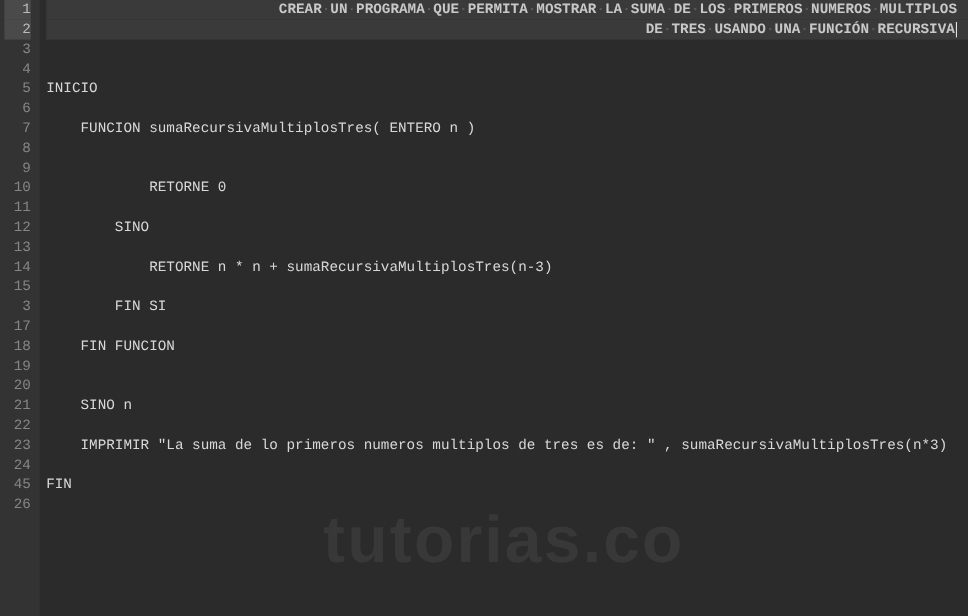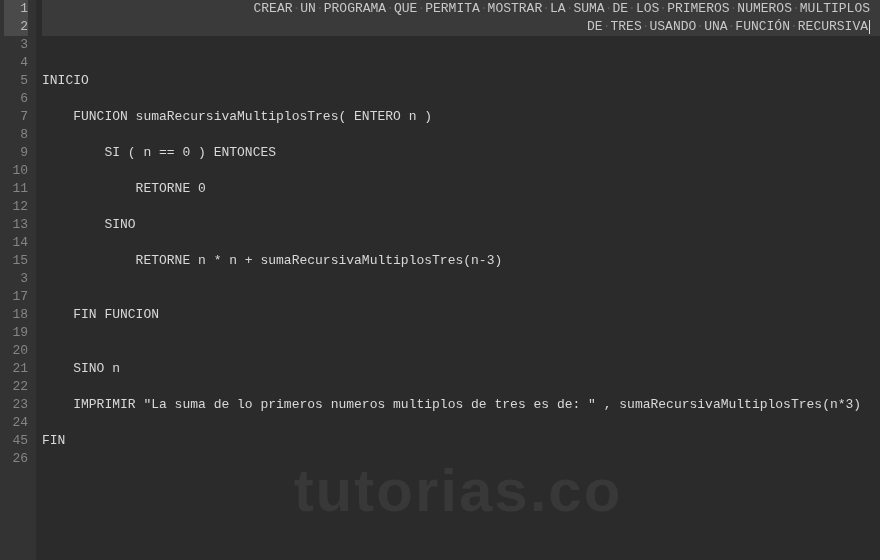--- a/index.html
+++ b/index.html
@@ -40,20 +40,21 @@
     position: relative;
   }
   .line {
     height: 18px;
     line-height: 18px;
     white-space: pre;
     color: #d8d8d8;
   }
   .line.hl {
     background: #3a3a3a;
+    font-weight: bold;
   }
   .comment-block {
     color: #c8c8c8;
   }
   .dot {
     color: #5a5a5a;
   }
   .caret {
     display: inline-block;
     width: 1px;
@@ -119,28 +120,28 @@
     <div class="watermark">tutorias.co</div>
     <div class="code-container">
         <div class="line hl centered-right"><span class="comment-block">CREAR<span class="dot">·</span>UN<span class="dot">·</span>PROGRAMA<span class="dot">·</span>QUE<span class="dot">·</span>PERMITA<span class="dot">·</span>MOSTRAR<span class="dot">·</span>LA<span class="dot">·</span>SUMA<span class="dot">·</span>DE<span class="dot">·</span>LOS<span class="dot">·</span>PRIMEROS<span class="dot">·</span>NUMEROS<span class="dot">·</span>MULTIPLOS</span></div>
         <div class="line hl centered-right"><span class="comment-block">DE<span class="dot">·</span>TRES<span class="dot">·</span>USANDO<span class="dot">·</span>UNA<span class="dot">·</span>FUNCIÓN<span class="dot">·</span>RECURSIVA</span><span class="caret"></span></div>
         <div class="line"></div>
         <div class="line"></div>
         <div class="line">INICIO</div>
         <div class="line"></div>
         <div class="line">    FUNCION sumaRecursivaMultiplosTres( ENTERO n )</div>
         <div class="line"></div>
-        <div class="line">        SI ( n == 0 ) ENTONCES</div>
         <div class="line"></div>
         <div class="line">            RETORNE 0</div>
         <div class="line"></div>
         <div class="line">        SINO</div>
         <div class="line"></div>
         <div class="line">            RETORNE n * n + sumaRecursivaMultiplosTres(n-3)</div>
         <div class="line"></div>
+        <div class="line">        FIN SI</div>
         <div class="line"></div>
         <div class="line">    FIN FUNCION</div>
         <div class="line"></div>
         <div class="line"></div>
         <div class="line">    SINO n</div>
         <div class="line"></div>
         <div class="line">    IMPRIMIR "La suma de lo primeros numeros multiplos de tres es de: " , sumaRecursivaMultiplosTres(n*3)</div>
         <div class="line"></div>
         <div class="line">FIN</div>
       </div>

